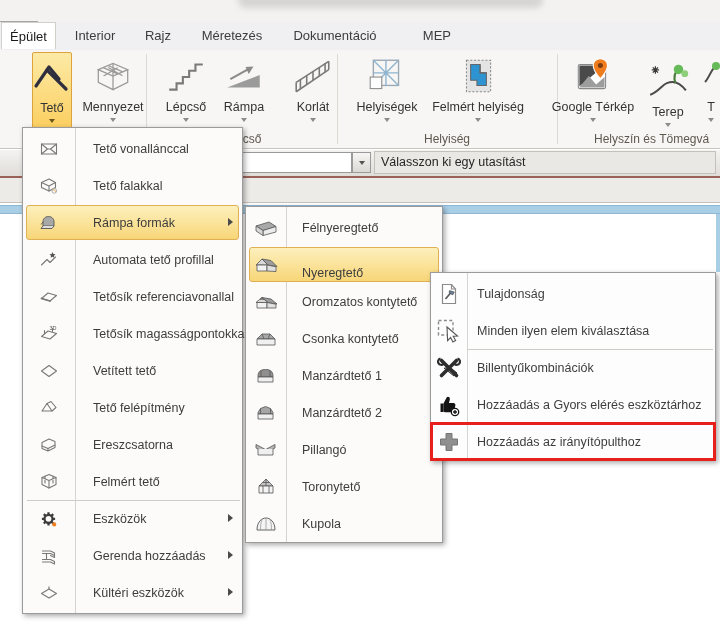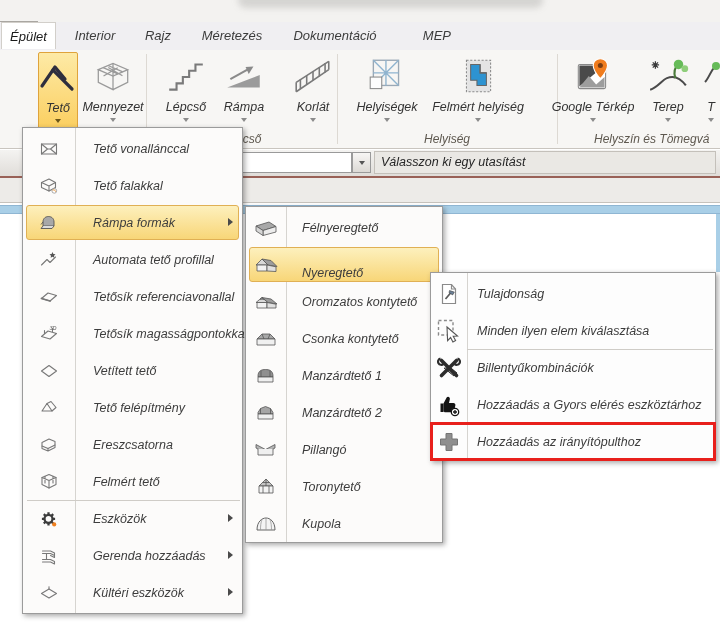--- a/index.html
+++ b/index.html
@@ -1,17 +1,17 @@
 <!DOCTYPE html>
 <html><head>
 <meta charset="utf-8">
 <style>
   html,body{margin:0;padding:0;}
   #app{position:relative;width:720px;height:638px;background:#fff;overflow:hidden;
-       font-family:"Liberation Sans",sans-serif;color:#333;font-style:italic;-webkit-font-smoothing:antialiased;}
+       font-family:"Liberation Sans",sans-serif;color:#333;-webkit-font-smoothing:antialiased;}
   
   .titlebar{position:absolute;left:0;top:0;width:720px;height:22px;background:#f3f2f0;}
   .smudge{position:absolute;left:238px;top:-8px;width:305px;height:16px;border-radius:10px;
           background:rgba(110,108,105,.22);filter:blur(3px);}
   .left-edge-line{position:absolute;left:0;top:21px;width:38px;height:1px;background:#a9a6a1;}
   
   .tabbar{position:absolute;left:0;top:22px;width:720px;height:28px;background:#f0eff2;}
   .tab{position:absolute;top:0;height:27px;line-height:27px;text-align:center;font-size:13px;color:#3c3c3c;cursor:default;}
   .tab.active{background:#fff;border:1px solid #d2cfca;border-bottom:none;height:27px;color:#1a1a1a;box-sizing:border-box;}
   
@@ -73,21 +73,21 @@
       <div class="tab" style="left: 395px; width: 56px; text-align: right;">MEP</div>
     </div>
 
   <div class="ribbon" id="ribbon">
     <div class="gsep" style="left:146px"></div>
     <div class="gsep" style="left:337px"></div>
     <div class="gsep" style="left:557px"></div>
     <span class="glabel" style="left:202px;width:80px">Lépcső</span>
     <span class="glabel" style="left:397px;width:100px">Helyiség</span>
     <span class="glabel" style="left:594px">Helyszín és Tömegvá</span>
-  <div class="rbtn hl" style="left: 38px; width: 40px;">
+  <div class="rbtn hl" style="left: 32px; width: 40px;">
         <span class="ric">
           <svg width="40" height="42" viewBox="0 0 40 42">
             <g fill="none" stroke="#2e2e3e" stroke-width="3.2" stroke-linecap="round" stroke-linejoin="round">
               <path d="M4 30 L17 11 L27 23"></path>
               <path d="M15 14 L34 33"></path>
             </g>
           </svg>
         </span>
         <span class="rlabel">Tető</span>
         <span class="dn" style="border-top-color: rgb(107, 85, 24);"></span>
@@ -169,21 +169,21 @@
             <rect x="6" y="9" width="26" height="23" rx="1.5" fill="#fff" stroke="#888"></rect>
             <path d="M7 10 h24 L7 30 z" fill="#4a4a4a"></path>
             <path d="M7 31 l9-11 7 8 8-7 v10 z" fill="#9d9d9d"></path>
             <path d="M27 3.5 c-3.9 0-6.8 2.9-6.8 6.4 0 4.9 6.8 12.6 6.8 12.6 s6.8-7.7 6.8-12.6 C33.8 6.4 30.9 3.5 27 3.5 z" fill="#f07c1d" stroke="#fff" stroke-width="1"></path>
             <circle cx="27" cy="10" r="2.4" fill="#7a3c10"></circle>
           </svg>
         </span>
         <span class="rlabel">Google Térkép</span>
         <span class="dn"></span>
       </div>
-      <div class="rbtn" style="left: 645px; width: 46px;">
+      <div class="rbtn" style="left: 645px; width: 46px; justify-content: center;">
         <span class="ric">
           <svg width="42" height="42" viewBox="0 0 40 40">
             <path d="M3 33 C10 31 14 24 19 22 C25 19.5 31 21 37 29" stroke="#4a4a4a" stroke-width="2" fill="none"></path>
             <path d="M27 22 C25 16 27 11 30 8" stroke="#4a7a3a" stroke-width="2" fill="none"></path>
             <circle cx="30" cy="9" r="4.5" fill="#66bb58"></circle>
             <circle cx="36" cy="13" r="3.2" fill="#8fce7a"></circle>
             <path d="M8 6 v7 M4.5 9.5 h7 M5.5 7 l5 5 M10.5 7 l-5 5" stroke="#3a3a3a" stroke-width="1.2"></path>
           </svg>
         </span>
         <span class="rlabel">Terep</span>

